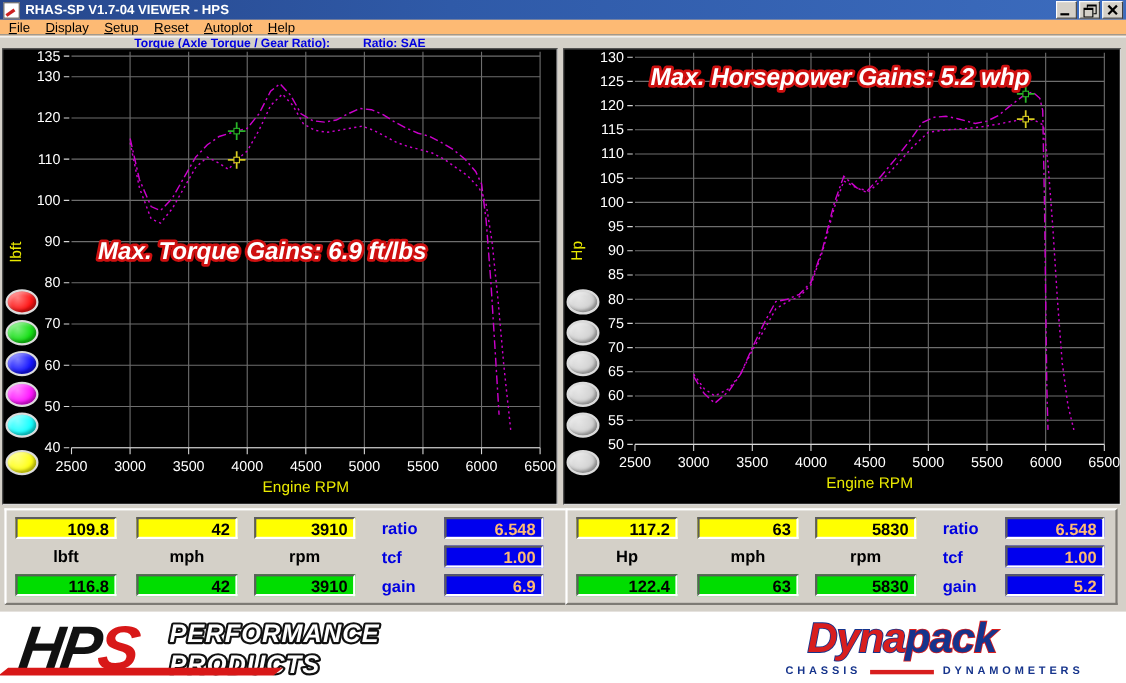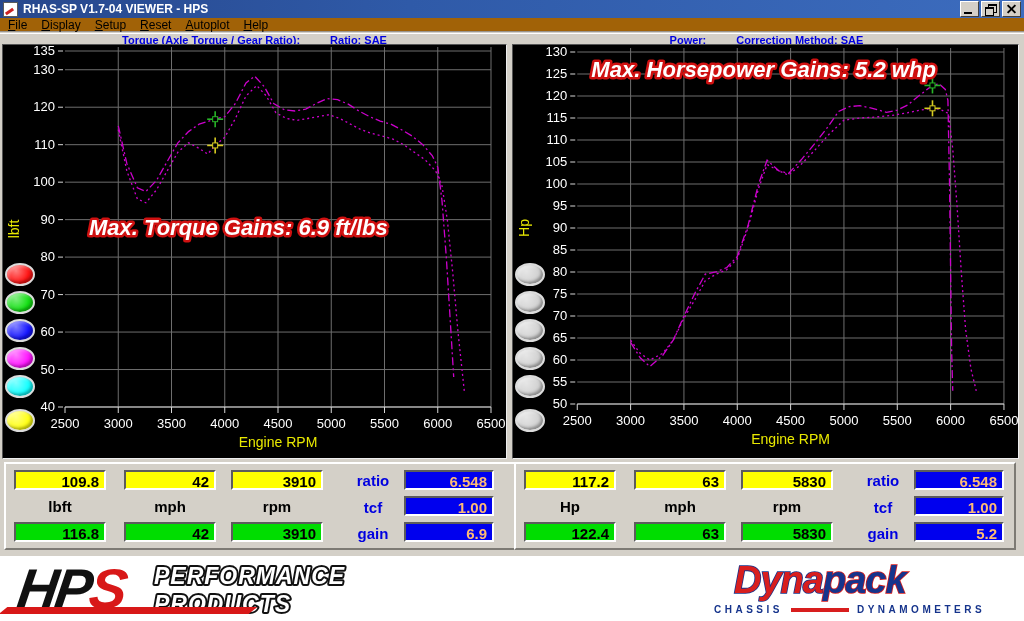--- a/index.html
+++ b/index.html
@@ -11,21 +11,21 @@
   .app-icon::before{content:"";position:absolute;left:1px;top:7px;width:9px;height:3px;background:#c22;transform:rotate(-35deg);}
   .title-text{color:#fff;font-size:12px;font-weight:bold;margin-left:5px;white-space:nowrap;}
   .win-btns{margin-left:auto;margin-right:3px;display:flex;gap:2px;}
   .win-btn{width:17px;height:14px;background:#d4d0c8;border-top:1px solid #fff;border-left:1px solid #fff;border-right:1px solid #404040;border-bottom:1px solid #404040;position:relative;}
   .glyph-min{position:absolute;left:3px;bottom:2px;width:8px;height:2px;background:#000;}
   .glyph-rest-a{position:absolute;left:6px;top:2px;width:7px;height:6px;border:1px solid #000;border-top-width:2px;background:#d4d0c8;}
   .glyph-rest-b{position:absolute;left:3px;top:5px;width:7px;height:6px;border:1px solid #000;border-top-width:2px;background:#d4d0c8;}
   .glyph-x1,.glyph-x2{position:absolute;left:3px;top:6px;width:11px;height:2px;background:#000;}
   .glyph-x1{transform:rotate(45deg);}.glyph-x2{transform:rotate(-45deg);}
 
-  .menubar{position:absolute;left:0;top:18px;width:1024px;height:14px;background:#a16207;border-bottom:1px solid #9a968f;display:flex;align-items:center;gap:14px;padding-left:8px;box-sizing:border-box;}
+  .menubar{position:absolute;left:0;top:18px;width:1024px;height:14px;background:#fdba74;border-bottom:1px solid #9a968f;display:flex;align-items:center;gap:14px;padding-left:8px;box-sizing:border-box;}
   .menu-item{font-size:12px;color:#000;display:inline-block;}
   .menu-item::first-letter{text-decoration:underline;}
 
   .header-row{position:absolute;left:0;top:33px;width:1024px;height:11px;border-top:1px solid #fff;display:flex;}
   .header-half{display:flex;justify-content:center;gap:30px;align-items:center;font-size:11px;font-weight:bold;color:#0000e0;}
   .header-half.h-left{width:509px;}
   .header-half.h-right{width:515px;}
 
   
   .chart-row{position:absolute;left:0;top:44px;width:1024px;height:415px;background:#d4d0c8;}
@@ -45,21 +45,21 @@
   .result-panel{position:absolute;top:3px;height:88px;background:#d4d0c8;border-top:2px solid #fff;border-left:2px solid #fff;border-right:2px solid #7d7a74;border-bottom:2px solid #7d7a74;box-sizing:border-box;}
   #results-torque{left:4px;width:542px;}
   #results-power{left:514px;width:502px;}
   .fld{position:absolute;height:20px;width:92px;font-size:15px;font-weight:bold;line-height:20px;text-align:right;padding-right:5px;box-sizing:border-box;border-top:2px solid #5c5c5c;border-left:2px solid #5c5c5c;border-right:2px solid #fff;border-bottom:2px solid #fff;}
   .fy{background:#ffff00;color:#000;}
   .fg{background:#00dd00;color:#000;}
   .fb{background:#0000ee;color:#fdba74;}
   .c1{left:8px}.c2{left:118px}.c3{left:225px}
   .r1{top:6px}.r3{top:58px}
   .unit{position:absolute;width:92px;top:34px;text-align:center;font-size:15px;font-weight:bold;color:#000;}
-  .side-label{position:absolute;left:341px;width:52px;font-size:15px;font-weight:bold;color:#0000e0;text-align:center;}
+  .side-label{position:absolute;left:341px;width:52px;font-size:15px;font-weight:bold;color:#0000e0;}
   .sl1{top:8px}.sl2{top:35px}.sl3{top:61px}
   .sv{left:398px;width:90px;}
   .sv1{top:6px}.sv2{top:32px}.sv3{top:58px}
 
   
   .logo-strip{position:absolute;left:0;top:556px;width:1024px;height:65px;background:#fff;}
   .hps-logo{position:absolute;left:18px;top:2px;display:flex;align-items:center;}
   .hps-mark{position:relative;font-style:italic;font-weight:bold;font-size:56px;line-height:56px;transform:skewX(-8deg);letter-spacing:-3px;}
   .hps-hp{color:#111;}
   .hps-s{color:#d81818;}
@@ -103,24 +103,20 @@
     <span class="menu-item">Setup</span>
     <span class="menu-item">Reset</span>
     <span class="menu-item">Autoplot</span>
     <span class="menu-item">Help</span>
   </div>
 
   <div class="header-row">
     <div class="header-half h-left">
       <span>Torque (Axle Torque / Gear Ratio):</span>
       <span>Ratio: SAE</span>
-    </div>
-    <div class="header-half h-right">
-      <span>Power:</span>
-      <span>Correction Method: SAE</span>
     </div>
   </div>
 
   <div class="chart-row">
     <div class="chart-panel" id="panel-torque">
       <svg id="svg-torque" width="503" height="413" viewBox="0 0 503 413" preserveAspectRatio="none">
           <line x1="62" y1="362" x2="488" y2="362" class="grid"></line>
           <line x1="55" y1="362" x2="60" y2="362" class="axis"></line>
           <text x="52" y="366" class="tick" text-anchor="end">40</text>
           <line x1="62" y1="324.5263157894737" x2="488" y2="324.5263157894737" class="grid"></line>

